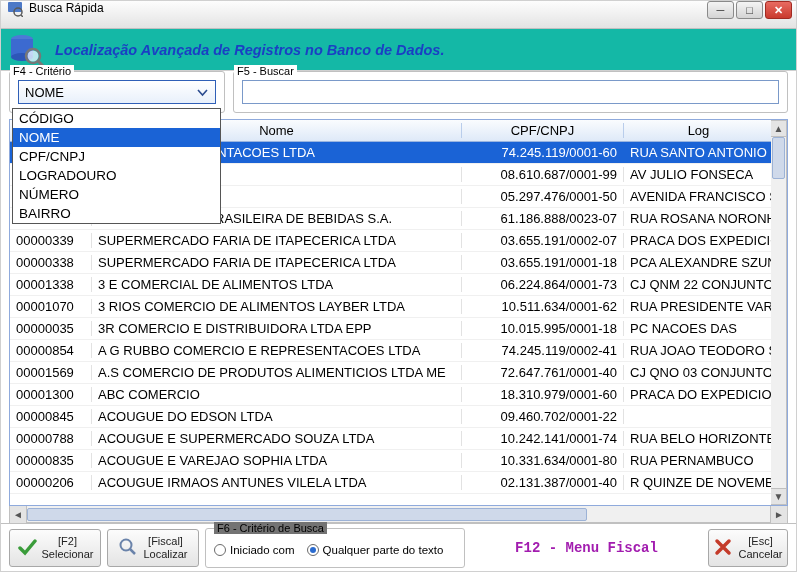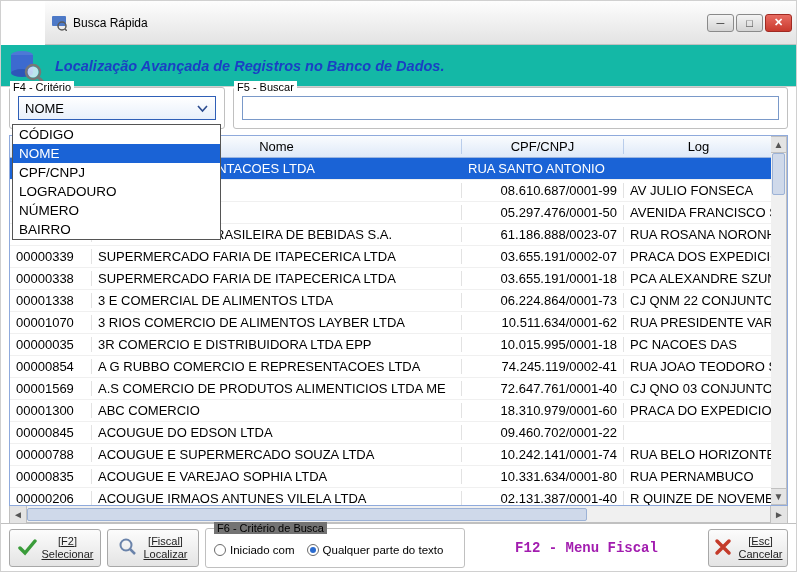--- a/index.html
+++ b/index.html
@@ -14,27 +14,26 @@
   }
   .window {
     width: 797px;
     height: 572px;
     background: #fff;
     display: flex;
     flex-direction: column;
     border: 1px solid #d0d0d0;
   }
   .titlebar {
-    height: 44px;
+    height: 28px;
     background: linear-gradient(#fdfdfd, #e3e3e3);
     border-bottom: 1px solid #c0c0c0;
     display: flex;
-    align-items: center;
+    align-items: flex-start;
     padding: 0 4px 0 6px;
-    margin-left: 44px;
   }
   .titlebar .title-icon { width: 16px; height: 16px; margin-right: 6px; display:flex;align-items:center;justify-content:center;}
   .titlebar .title-text { flex: 1; color: #000; font-size: 12px; }
   .winbtns { display: flex; gap: 2px; }
   .winbtn {
     width: 27px; height: 18px;
     background: linear-gradient(#f4f4f4,#d4d4d4);
     border: 1px solid #8a8a8a;
     border-radius: 3px;
     display: flex; align-items:center; justify-content:center;
@@ -173,21 +172,20 @@
   }
   .btn {
     height: 38px;
     background: linear-gradient(#fcfcfc,#e4e4e4);
     border:1px solid #a8a8a8;
     border-radius:3px;
     display:flex; align-items:center; justify-content:center;
     padding: 0 8px; gap:5px;
     font-size:11px; color:#222; text-align:center;
     cursor:default;
-    text-decoration:underline;
   }
   .btn .lbl { line-height:1.15; }
   .btn-sel { width: 92px; }
   .btn-loc { width: 92px; }
   .btn-cancel { width: 80px; }
   .fs-search {
     flex:0 0 260px;
     border:1px solid #c0c0c0; border-radius:3px;
     position:relative; padding:10px 8px 6px 8px;
     display:flex; gap:12px; align-items:center;
@@ -267,20 +265,21 @@
         <div class="ghead">
           <div class="cell c-cod">Código</div>
           <div class="cell c-nome">Nome</div>
           <div class="cell c-cpf">CPF/CNPJ</div>
           <div class="cell c-log">Log</div>
         </div>
         <div class="grid-body" id="grid-body">
             <div class="grow sel">
               <div class="cell c-cod"></div>
               <div class="cell c-nome">ERCIO E REPRESENTACOES LTDA</div>
+              <div class="cell c-cpf">74.245.119/0001-60</div>
               <div class="cell c-log">RUA SANTO ANTONIO</div>
             </div>
             <div class="grow">
               <div class="cell c-cod"></div>
               <div class="cell c-nome">IMARAES - ME</div>
               <div class="cell c-cpf">08.610.687/0001-99</div>
               <div class="cell c-log">AV JULIO FONSECA</div>
             </div>
             <div class="grow">
               <div class="cell c-cod"></div>

